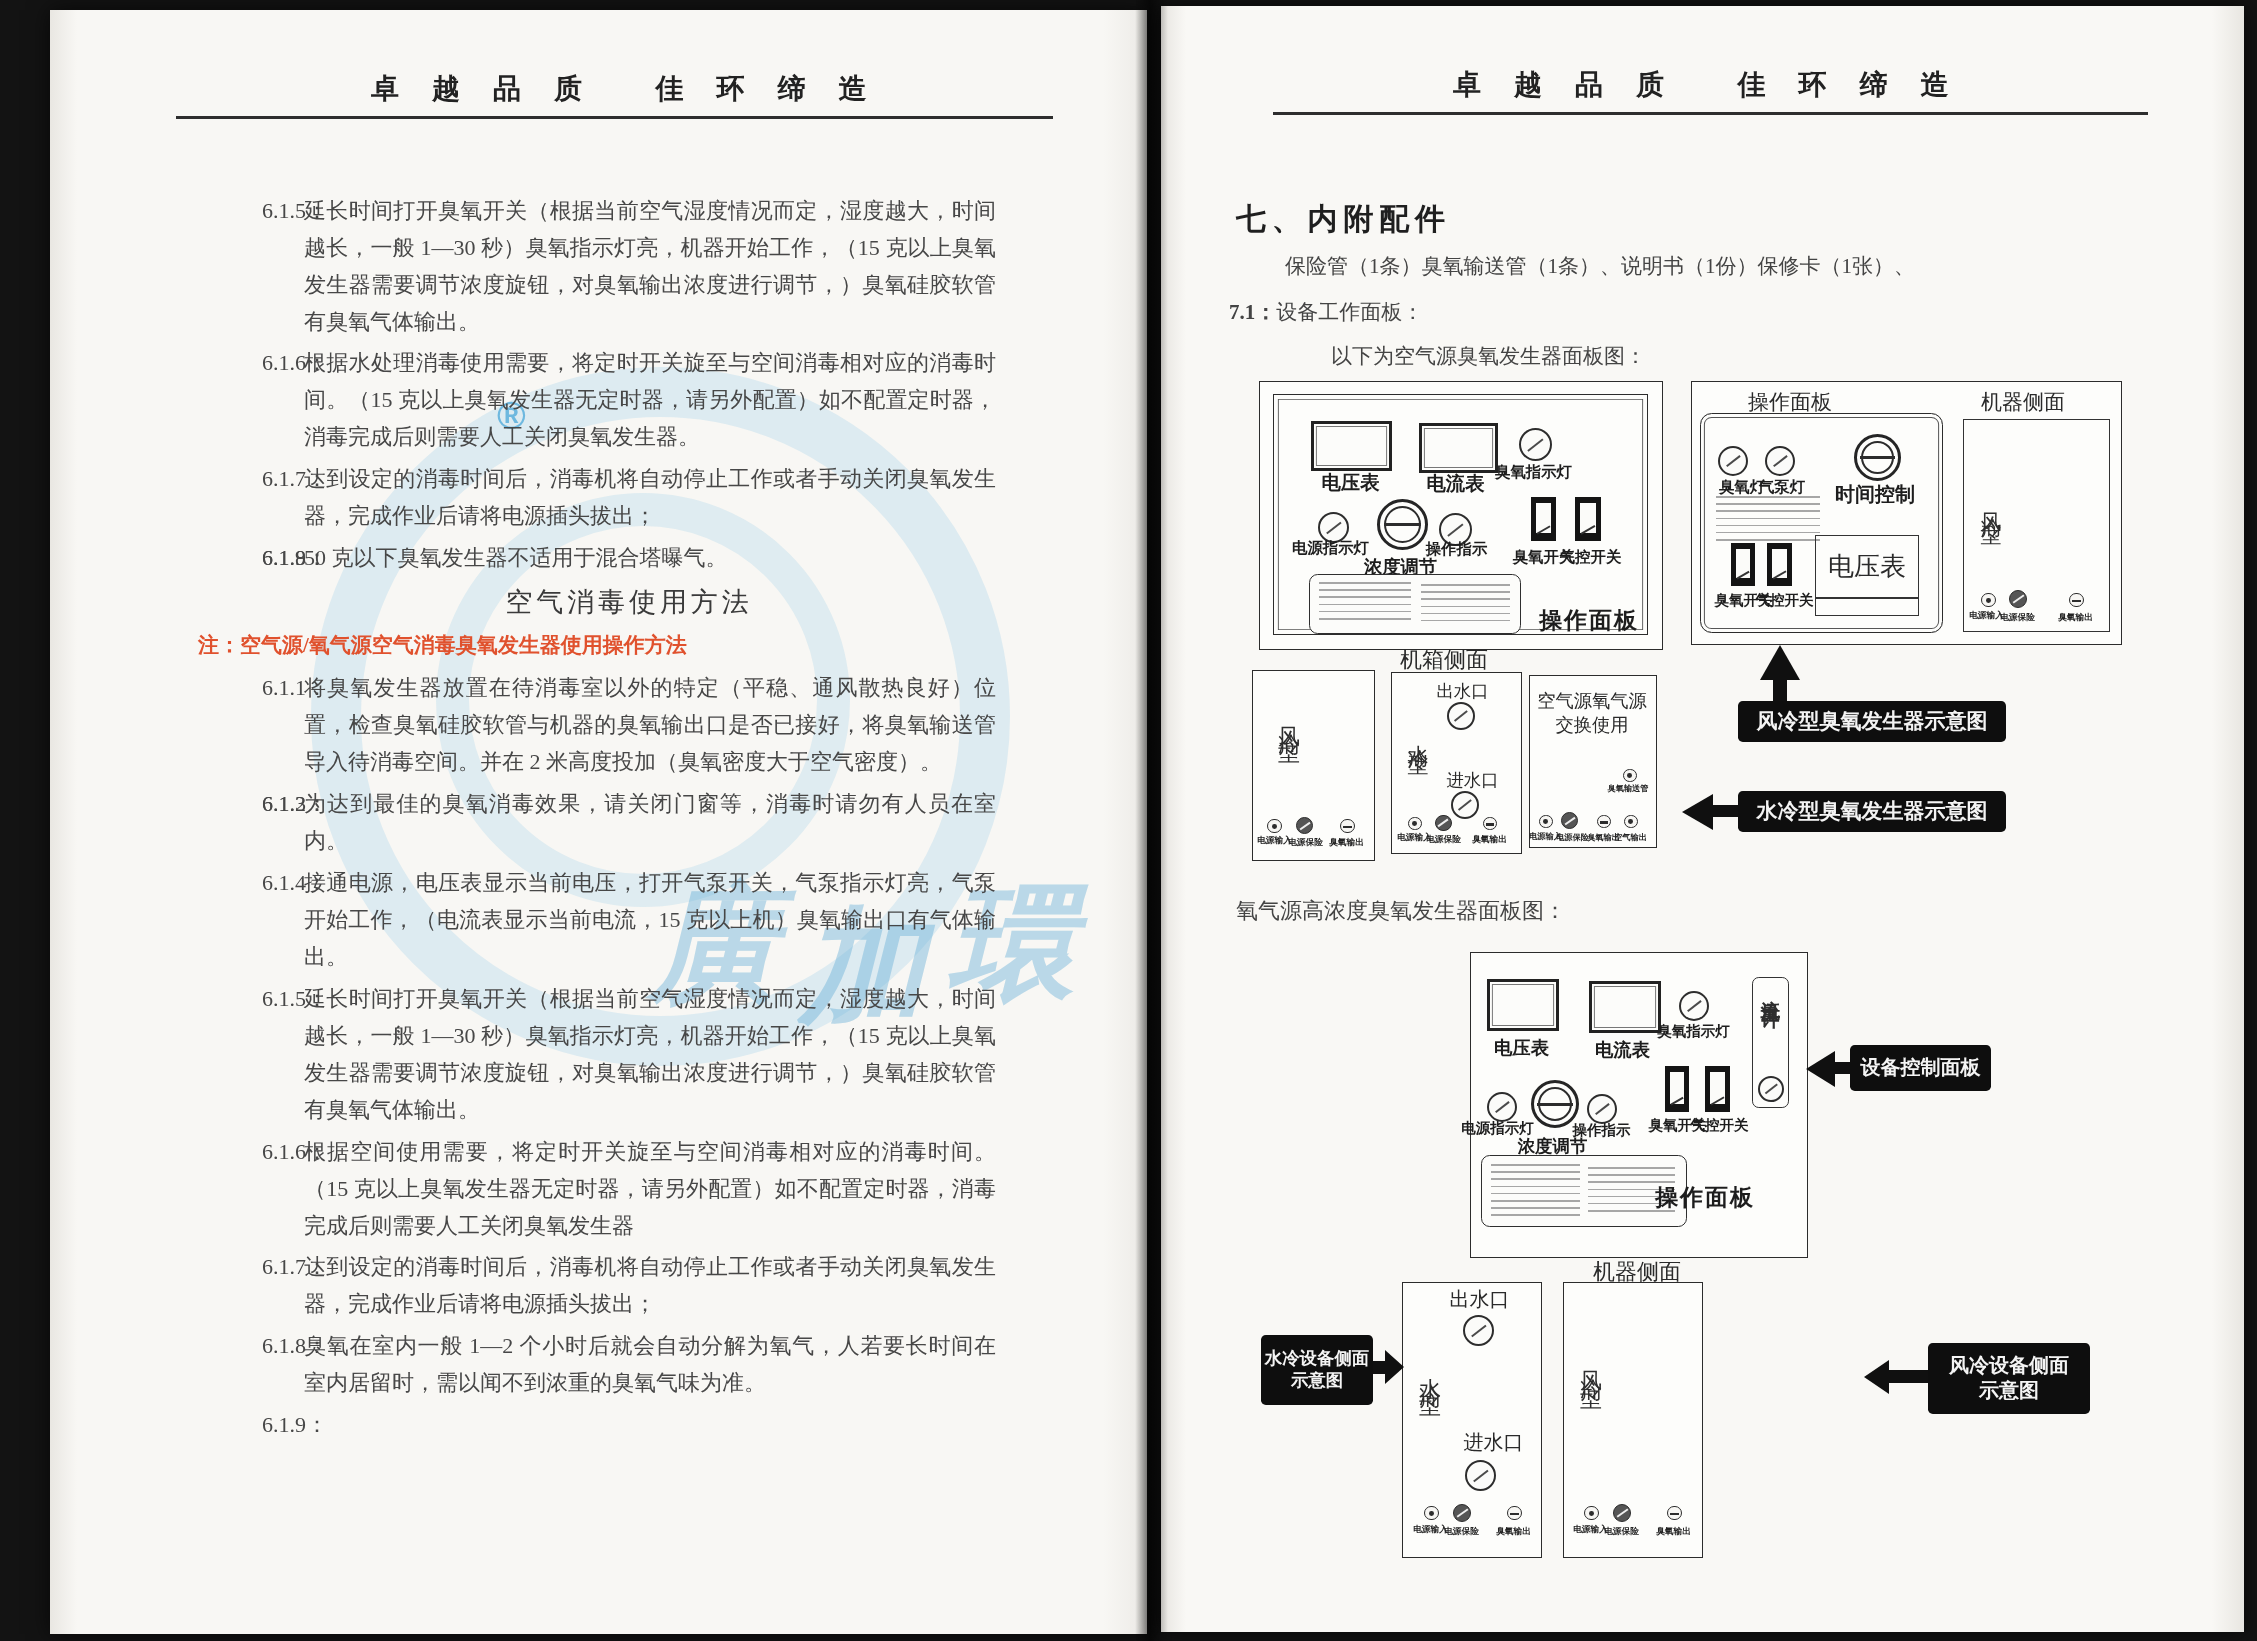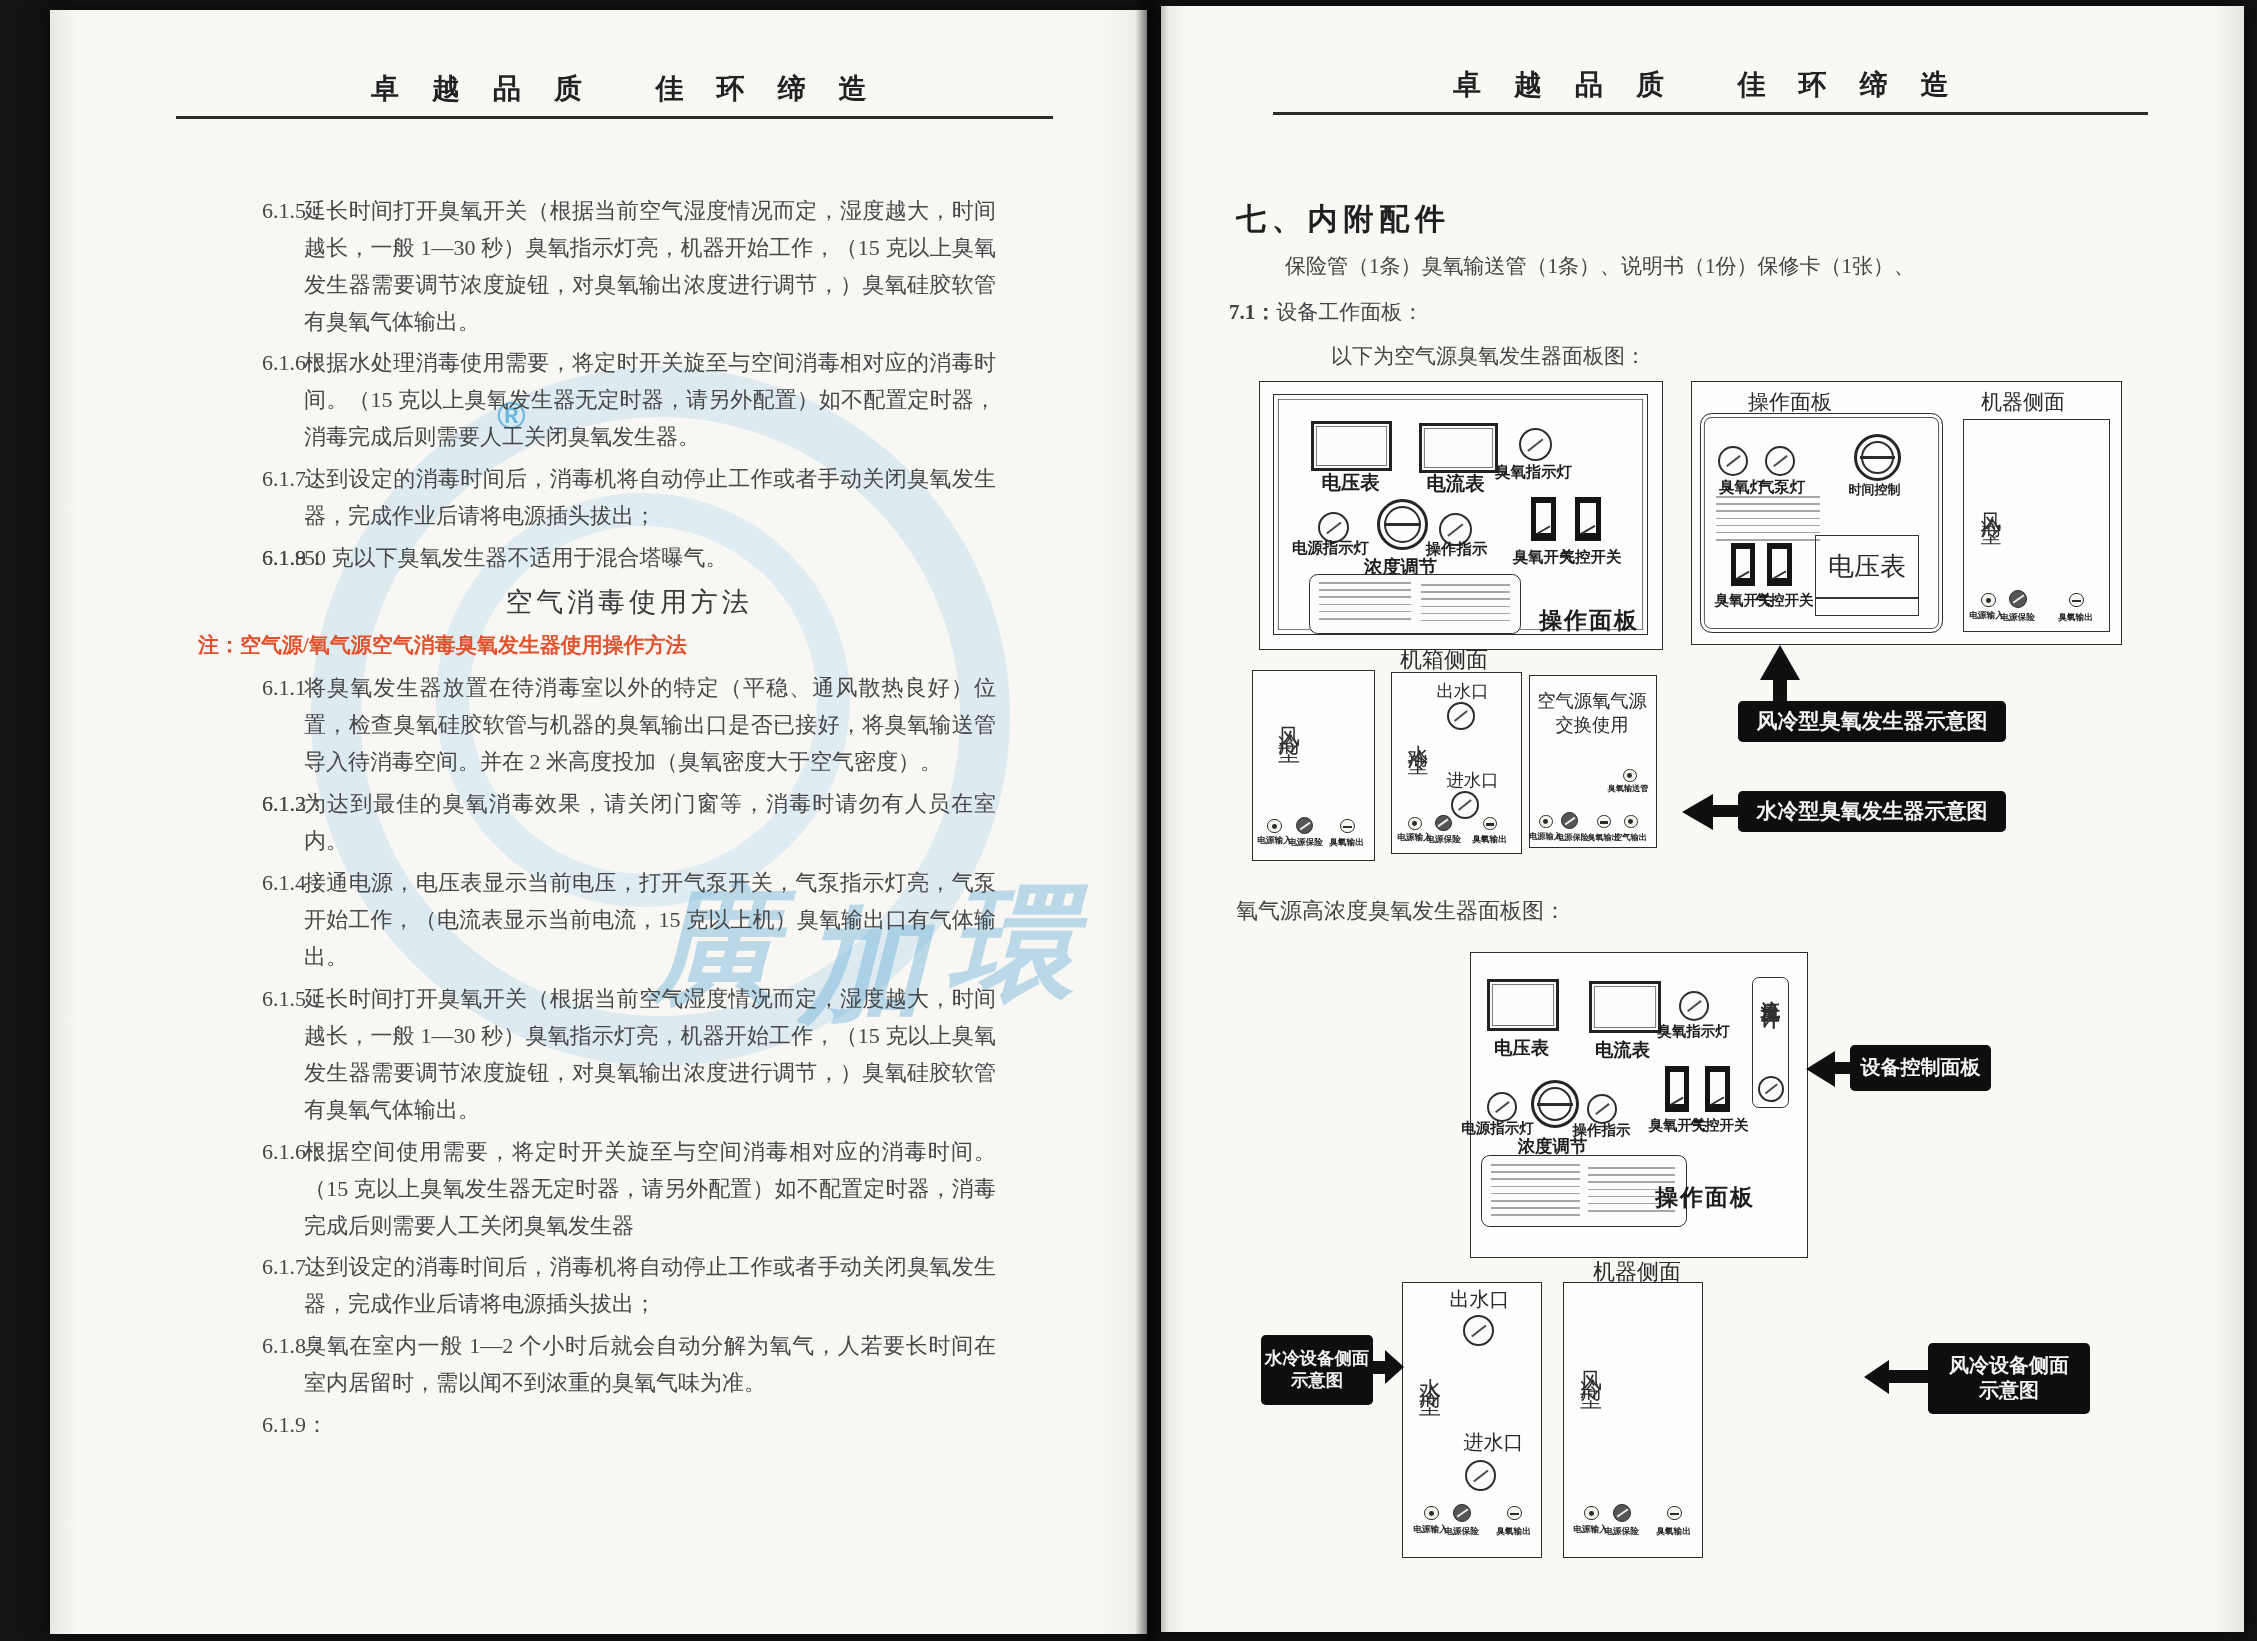--- a/index.html
+++ b/index.html
@@ -178,21 +178,21 @@
 
   <div class="obox" style="left:530px;top:375px;width:429px;height:262px;"></div>
   <div class="slab" style="left:570px;top:382px;width:118px;font-size:21px;">操作面板</div>
   <div class="slab" style="left:803px;top:382px;width:118px;font-size:21px;">机器侧面</div>
   <div class="rbox" style="left:539px;top:407px;width:241px;height:218px;"></div>
   <div class="lamp" style="left:557px;top:440px;width:26px;height:26px;"></div>
   <div class="dlab" style="left:547px;top:471px;width:68px;font-size:15.4px;">臭氧灯</div>
   <div class="lamp" style="left:604px;top:440px;width:26px;height:26px;"></div>
   <div class="dlab" style="left:587px;top:471px;width:68px;font-size:15.4px;">气泵灯</div>
   <div class="knob" style="left:693px;top:428px;width:41px;height:41px;"></div>
-  <div class="dlab" style="left:673px;top:475px;width:81px;font-size:13px;">时间控制</div>
+  <div class="dlab" style="left:673px;top:475px;width:81px;font-size:20px;text-align:right;">时间控制</div>
   <div class="abs" style="left:555px;top:490px;width:104px;height:46px;">
     <div class="greek" style="left:0;top:0;width:104px;height:46px;"></div>
   </div>
   <div class="sw" style="left:570px;top:537px;width:24px;height:43px;"></div>
   <div class="sw" style="left:606px;top:537px;width:25px;height:43px;"></div>
   <div class="dlab" style="left:545px;top:585px;width:75px;font-size:14.5px;">臭氧开关</div>
   <div class="dlab" style="left:585px;top:585px;width:77px;font-size:14.5px;">气控开关</div>
   <div class="thin" style="left:654px;top:529px;width:102px;height:62px;display:flex;align-items:center;justify-content:center;">
     <span style="font-size:26px;color:#2a2a2a;font-family:'Liberation Serif',serif;">电压表</span>
   </div>

